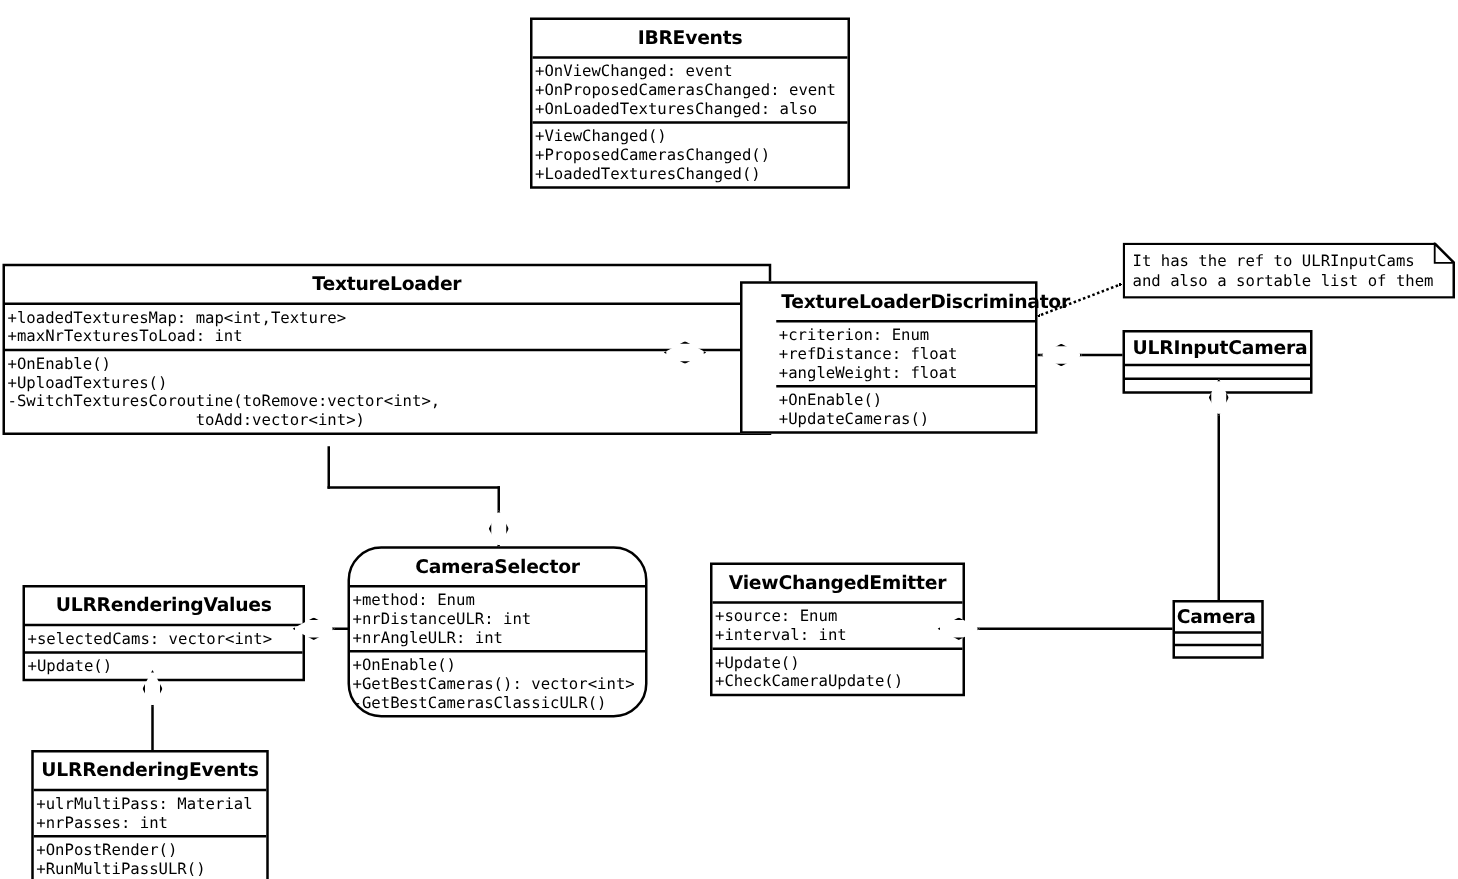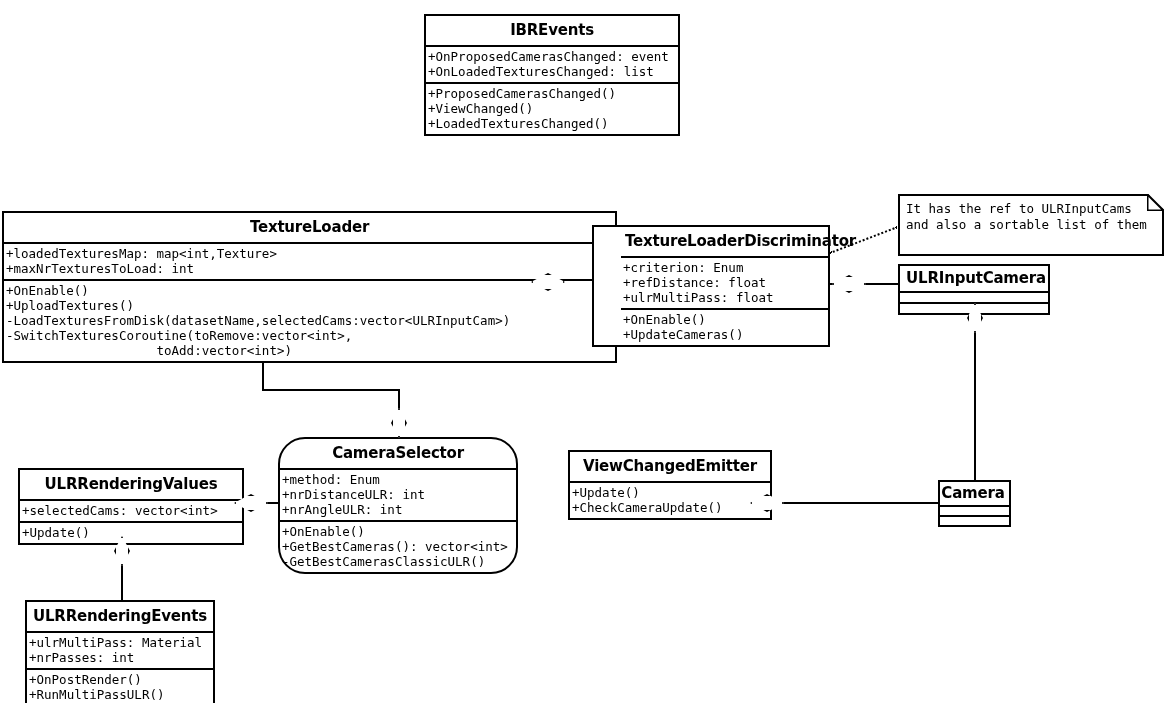--- a/index.html
+++ b/index.html
@@ -140,51 +140,51 @@
 
   <div class="edge h" style="left:748px; top:490px; width:192px;"></div>
   <div class="diamond horiz" style="left:750px; top:482px;"></div>
 
   <div class="edge v" style="left:974px; top:291px; height:180px;"></div>
   <div class="diamond vert" style="left:967px; top:291px;"></div>
 
   <div class="uml-class" style="left:424px; top:2px; width:256px;">
     <div class="uml-title">IBREvents</div>
     <div class="uml-compartment">
+      <div class="uml-row">+OnViewChanged: event</div>
       <div class="uml-row">+OnProposedCamerasChanged: event</div>
-      <div class="uml-row">+OnLoadedTexturesChanged: list</div>
-    </div>
-    <div class="uml-compartment">
+      <div class="uml-row">+OnLoadedTexturesChanged: also</div>
+    </div>
+    <div class="uml-compartment">
+      <div class="uml-row">+ViewChanged()</div>
       <div class="uml-row">+ProposedCamerasChanged()</div>
-      <div class="uml-row">+ViewChanged()</div>
       <div class="uml-row">+LoadedTexturesChanged()</div>
     </div>
   </div>
 
   <div class="uml-class" style="left:2px; top:199px; width:615px;">
     <div class="uml-title">TextureLoader</div>
     <div class="uml-compartment">
       <div class="uml-row">+loadedTexturesMap: map&lt;int,Texture&gt;</div>
       <div class="uml-row">+maxNrTexturesToLoad: int</div>
     </div>
     <div class="uml-compartment">
       <div class="uml-row">+OnEnable()</div>
       <div class="uml-row">+UploadTextures()</div>
-      <div class="uml-row">-LoadTexturesFromDisk(datasetName,selectedCams:vector&lt;ULRInputCam&gt;)</div>
       <div class="uml-row">-SwitchTexturesCoroutine(toRemove:vector&lt;int&gt;,</div>
       <div class="uml-row">                    toAdd:vector&lt;int&gt;)</div>
     </div>
   </div>
 
   <div class="uml-class" style="left:592px; top:213px; width:238px;padding-left:27px;">
     <div class="uml-title">TextureLoaderDiscriminator</div>
     <div class="uml-compartment">
       <div class="uml-row">+criterion: Enum</div>
       <div class="uml-row">+refDistance: float</div>
-      <div class="uml-row">+ulrMultiPass: float</div>
+      <div class="uml-row">+angleWeight: float</div>
     </div>
     <div class="uml-compartment">
       <div class="uml-row">+OnEnable()</div>
       <div class="uml-row">+UpdateCameras()</div>
     </div>
   </div>
 
   <div class="uml-class" style="left:898px; top:252px; width:152px;">
     <div class="uml-title" style="padding:5px 0 5px 4px;">ULRInputCamera</div>
     <div class="uml-compartment empty"></div>
@@ -224,32 +224,36 @@
     <div class="uml-compartment">
       <div class="uml-row">+OnPostRender()</div>
       <div class="uml-row">+RunMultiPassULR()</div>
       <div class="uml-row">+OnRenderImage()</div>
     </div>
   </div>
 
   <div class="uml-class" style="left:568px; top:438px; width:204px;">
     <div class="uml-title">ViewChangedEmitter</div>
     <div class="uml-compartment">
+      <div class="uml-row">+source: Enum</div>
+      <div class="uml-row">+interval: int</div>
+    </div>
+    <div class="uml-compartment">
       <div class="uml-row">+Update()</div>
       <div class="uml-row">+CheckCameraUpdate()</div>
     </div>
   </div>
 
   <div class="uml-class" style="left:938px; top:468px; width:73px;">
     <div class="uml-title" style="padding:4px 4px 4px 1px;">Camera</div>
     <div class="uml-compartment empty" style="height:8px;"></div>
     <div class="uml-compartment empty" style="height:8px;"></div>
   </div>
 
-  <div class="uml-note" style="left:898px; top:182px; width:266px; height:62px;">
+  <div class="uml-note" style="left:898px; top:182px; width:266px; height:45px;">
     <div class="note-body"></div>
     <svg class="note-fold" viewBox="0 0 17 17">
       <polygon points="0.5,0.5 16.5,16.5 0.5,16.5" fill="#ffffff" stroke="#000000" stroke-width="2"></polygon>
     </svg>
     <div class="note-text">
       <div class="uml-row">It has the ref to ULRInputCams</div>
       <div class="uml-row">and also a sortable list of them</div>
     </div>
   </div>
 

